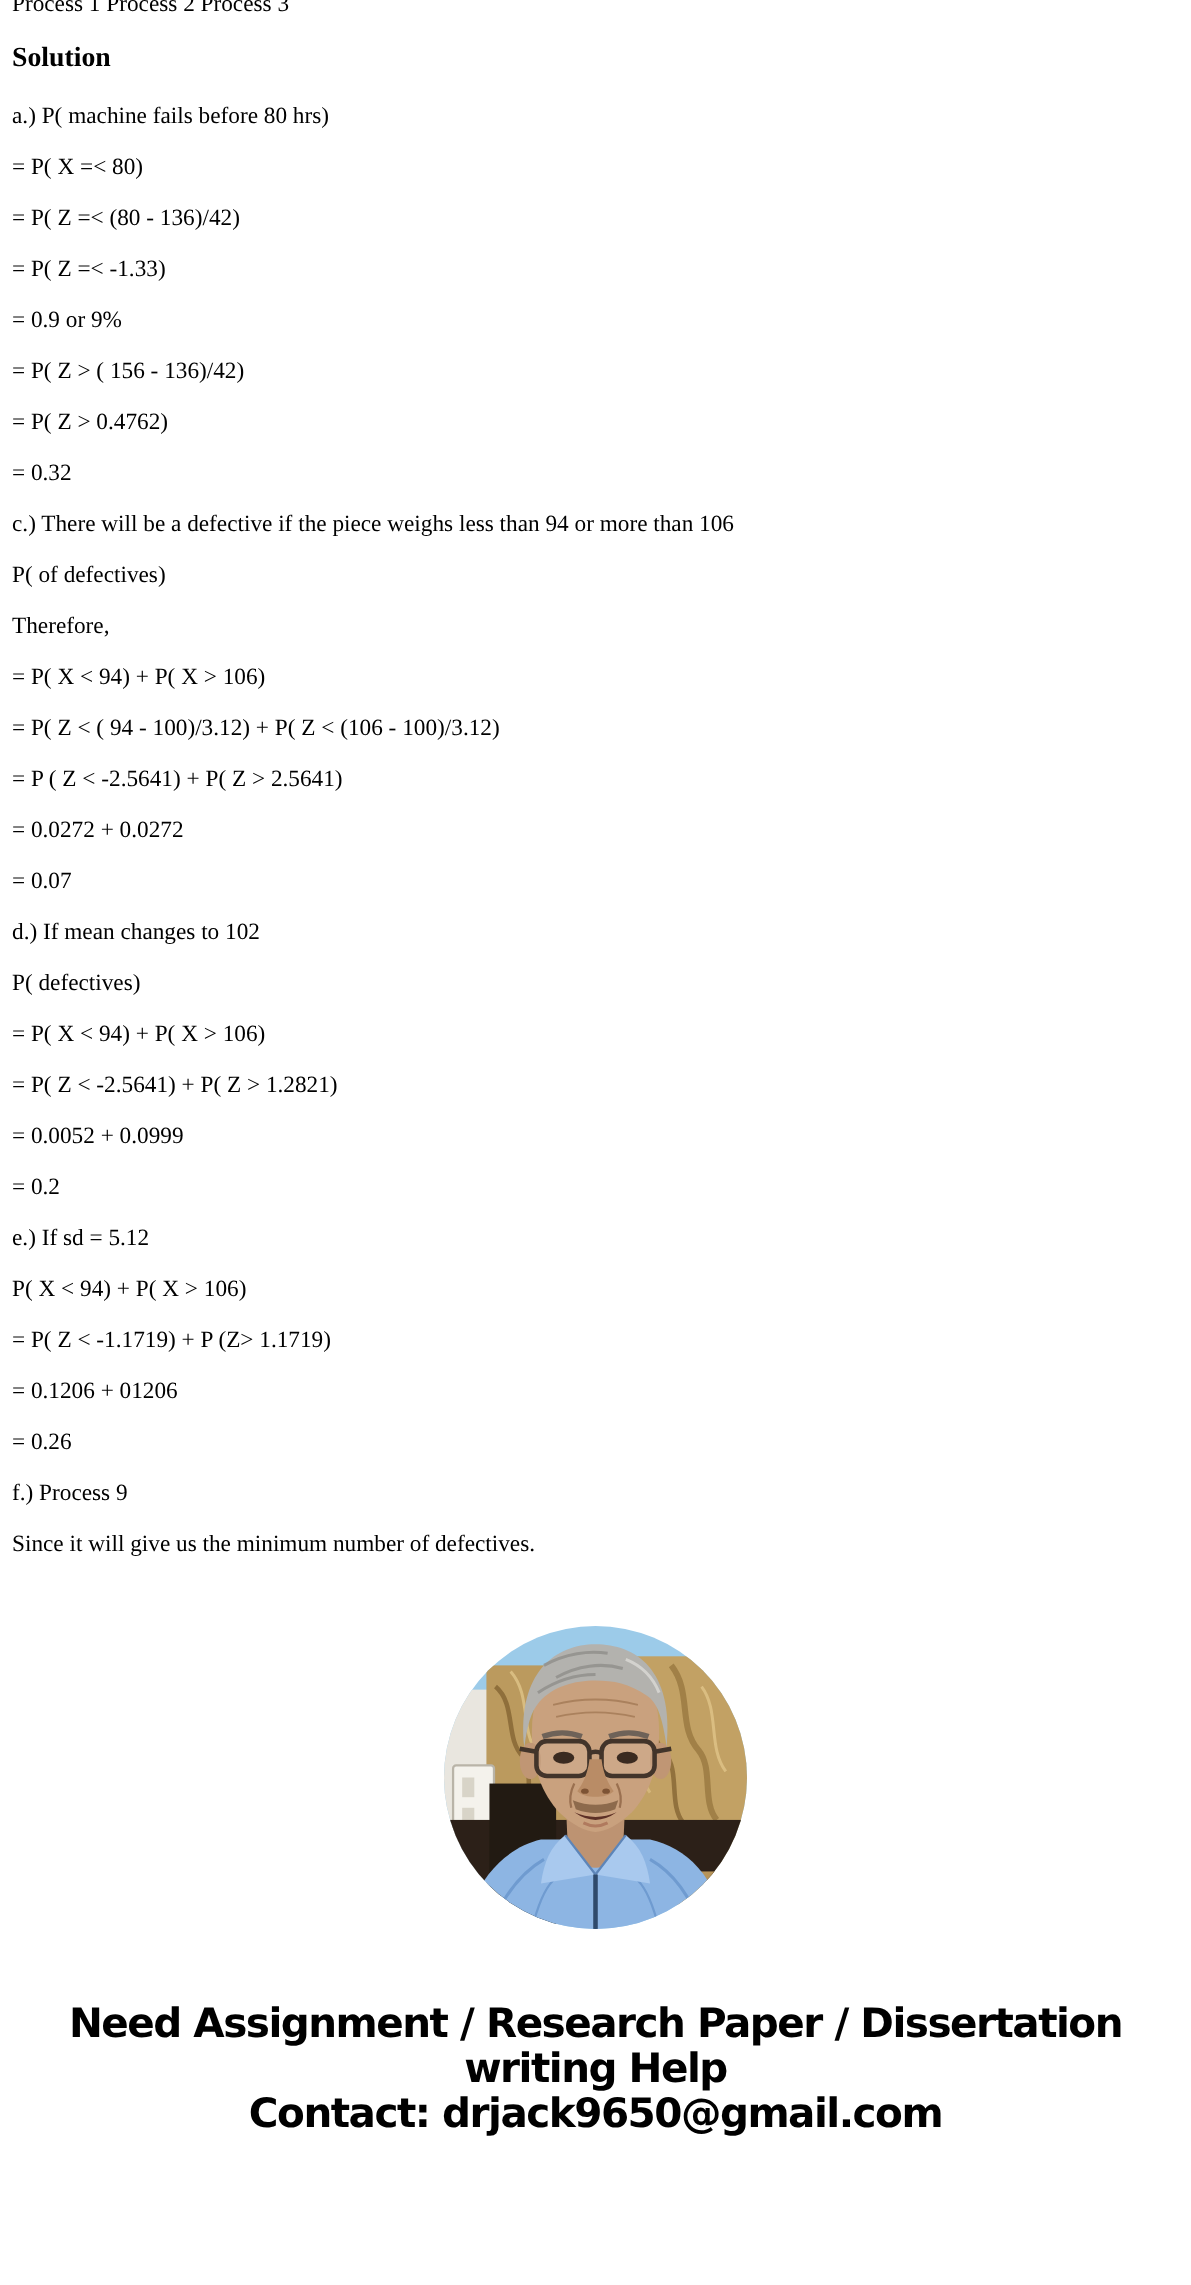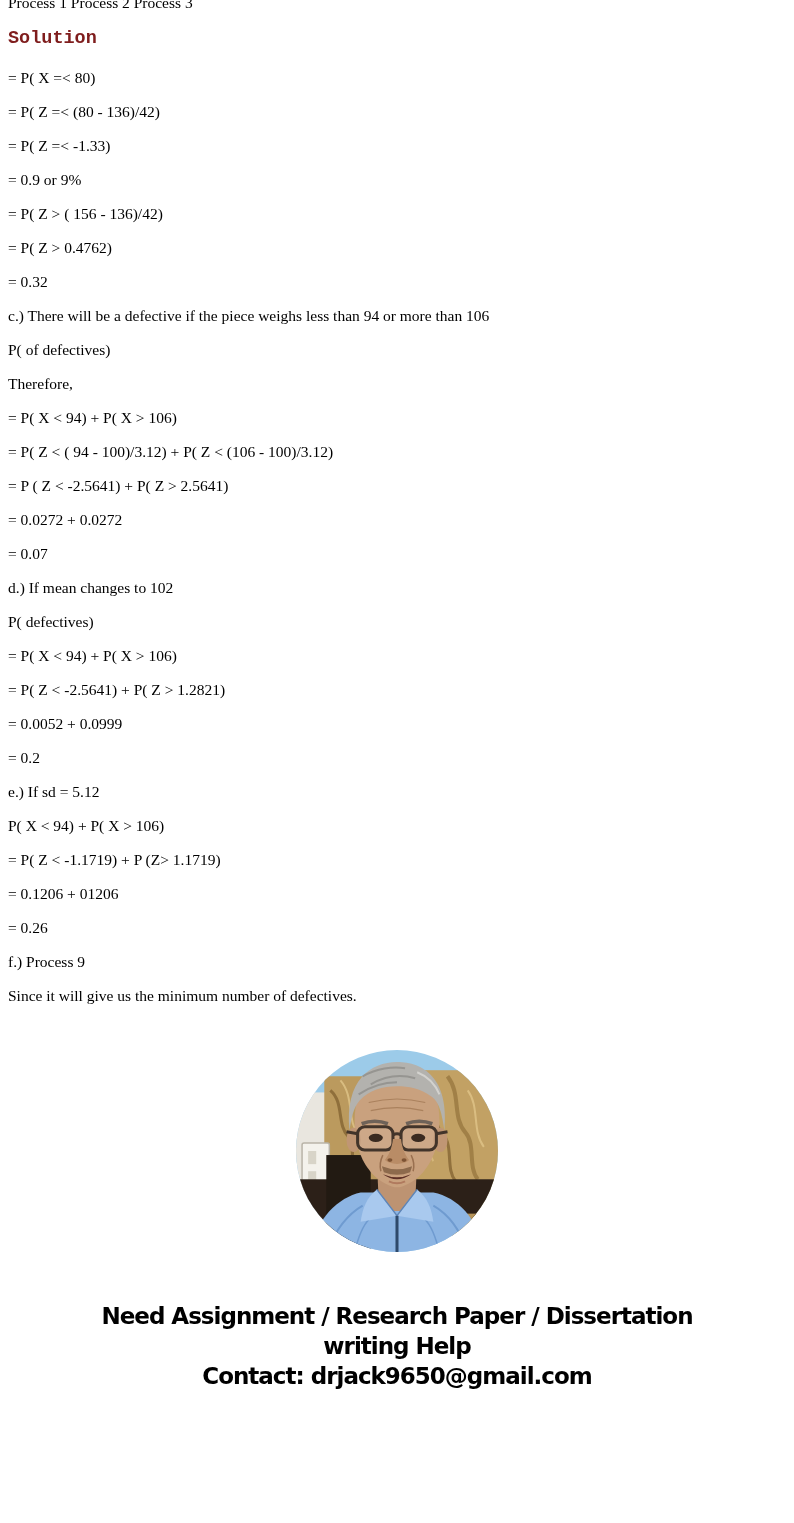--- a/index.html
+++ b/index.html
@@ -21,56 +21,57 @@
     margin: 0 0 15px 0;
     font-size: 15.5px;
     line-height: 19px;
     white-space: pre-wrap;
     color: #000000;
   }
   .clipped-top {
     margin-top: -7px; 
   }
   h2.solution-heading {
-    font-family: Liberation Mono, monospace;
+    font-family: Liberation Serif, serif;
     font-size: 18.5px;
     line-height: 22px;
     font-weight: bold;
     margin: 16px 0 18px 0;
-    color: #7f1d1d;
+    color: #000000;
   }
   .avatar-wrap {
     width: 202px;
     height: 202px;
     margin: 45px auto 0 auto;
   }
   .avatar-wrap svg { display: block; }
   .footer {
     margin-top: 49px;
     text-align: center;
     font-family: "DejaVu Sans", "Liberation Sans", sans-serif;
     font-weight: 700;
-    font-size: 23px;
+    font-size: 27px;
     line-height: 30px;
     letter-spacing: -1px;
     color: #000000;
   }
   .footer div { white-space: nowrap; }
 </style>
 </head>
 <body>
 
 <div class="page">
 
   <p class="doc-line clipped-top">Process 1 Process 2 Process 3</p>
 
   <h2 class="solution-heading">Solution</h2>
 
   <div>
 
+  <p class="doc-line">a.) P( machine fails before 80 hrs)</p>
       <p class="doc-line">= P( X =&lt; 80)</p>
       <p class="doc-line">= P( Z =&lt; (80 - 136)/42)</p>
       <p class="doc-line">= P( Z =&lt; -1.33)</p>
       <p class="doc-line">= 0.9 or 9%</p>
       <p class="doc-line">= P( Z &gt; ( 156 - 136)/42)</p>
       <p class="doc-line">= P( Z &gt; 0.4762)</p>
       <p class="doc-line">= 0.32</p>
       <p class="doc-line">c.) There will be a defective if the piece weighs less than 94 or more than 106</p>
       <p class="doc-line">P( of defectives)</p>
       <p class="doc-line">Therefore,</p>

